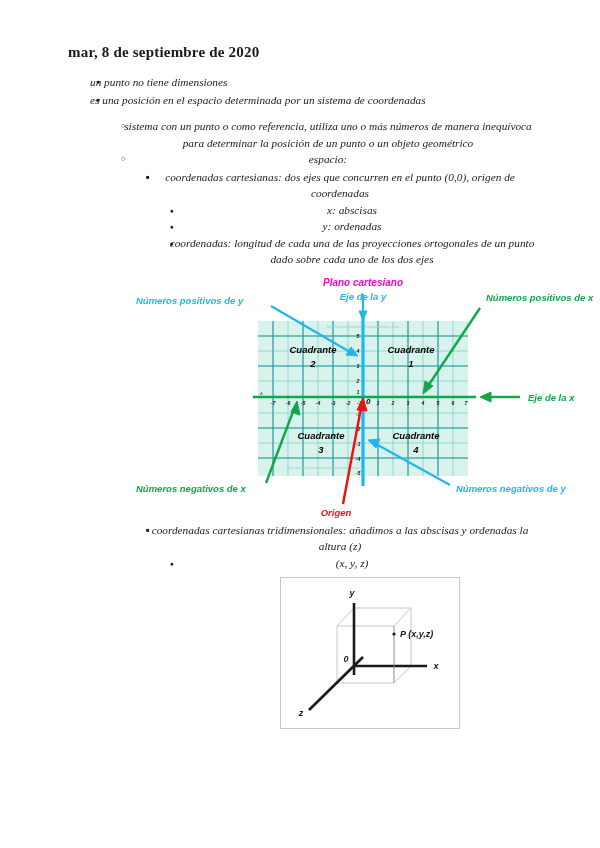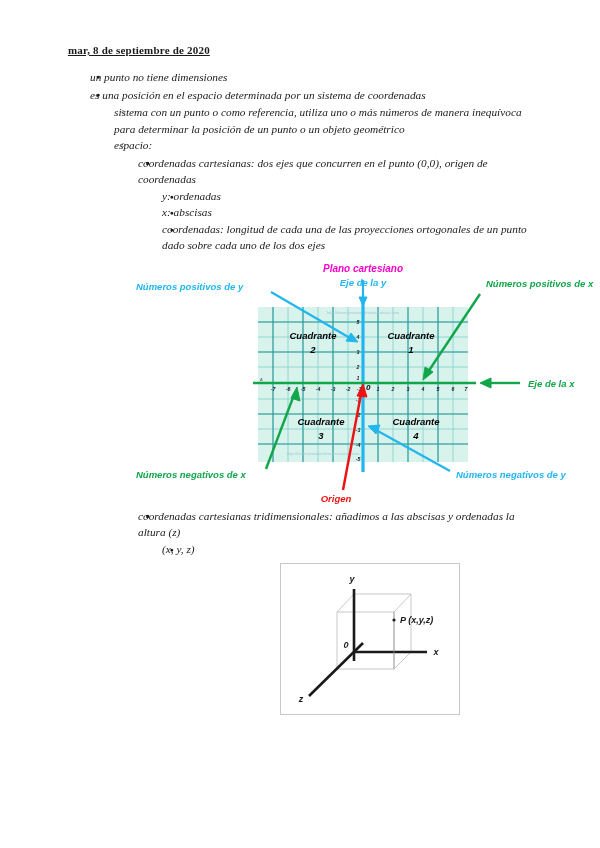--- a/index.html
+++ b/index.html
@@ -16,45 +16,44 @@
   .page {
     position: absolute;
     left: 0; top: 0;
     width: 600px;
     height: 848px;
     padding: 44px 58px 20px 68px;
   }
   .doc-date {
     font-family: "Liberation Serif", serif;
     font-weight: bold;
-    font-size: 11px;
+    font-size: 15px;
     letter-spacing: 0.2px;
     margin: 0 0 13px 0;
-    text-decoration: underline;
   }
 
   
   ul { margin: 0; padding: 0; list-style: none; }
   li { position: relative; font-style: italic; }
 
   .lvl1 > li {
     padding-left: 22px;
     font-size: 11.3px;
     line-height: 16.5px;
     margin-bottom: 1px;
   }
   .lvl1 > li > .b::before {
     content: "\25CF";
     position: absolute;
     left: 6px;
     font-size: 7px;
     top: 0px;
     line-height: 17px;
   }
-  .lvl2 { margin-top: 1px; }
+  .lvl2 { margin-top: 10px; text-align: center; }
   .lvl2 > li {
     padding-left: 24px;
     font-size: 11.3px;
     line-height: 16.5px;
   }
   .lvl2 > li > .b::before {
     content: "\25CB";
     position: absolute;
     left: 7px;
     font-size: 7px;
@@ -133,24 +132,24 @@
         </li>
         <li>
           <span class="b">espacio:</span>
 
           <ul class="lvl3">
             <li>
               <span class="b">coordenadas cartesianas: dos ejes que concurren en el punto (0,0), origen de coordenadas</span>
 
               <ul class="lvl4">
                 <li>
-                  <span class="b">y: ordenadas</span>
+                  <span class="b">x: abscisas</span>
                 </li>
                 <li>
-                  <span class="b">x: abscisas</span>
+                  <span class="b">y: ordenadas</span>
                 </li>
                 <li>
                   <span class="b">coordenadas: longitud de cada una de las proyecciones ortogonales de un punto dado sobre cada uno de los dos ejes</span>
                 </li>
               </ul>
             </li>
           </ul>
 
           <div class="fig-cartesian">
             <svg width="480" height="245" viewBox="0 0 480 245">

